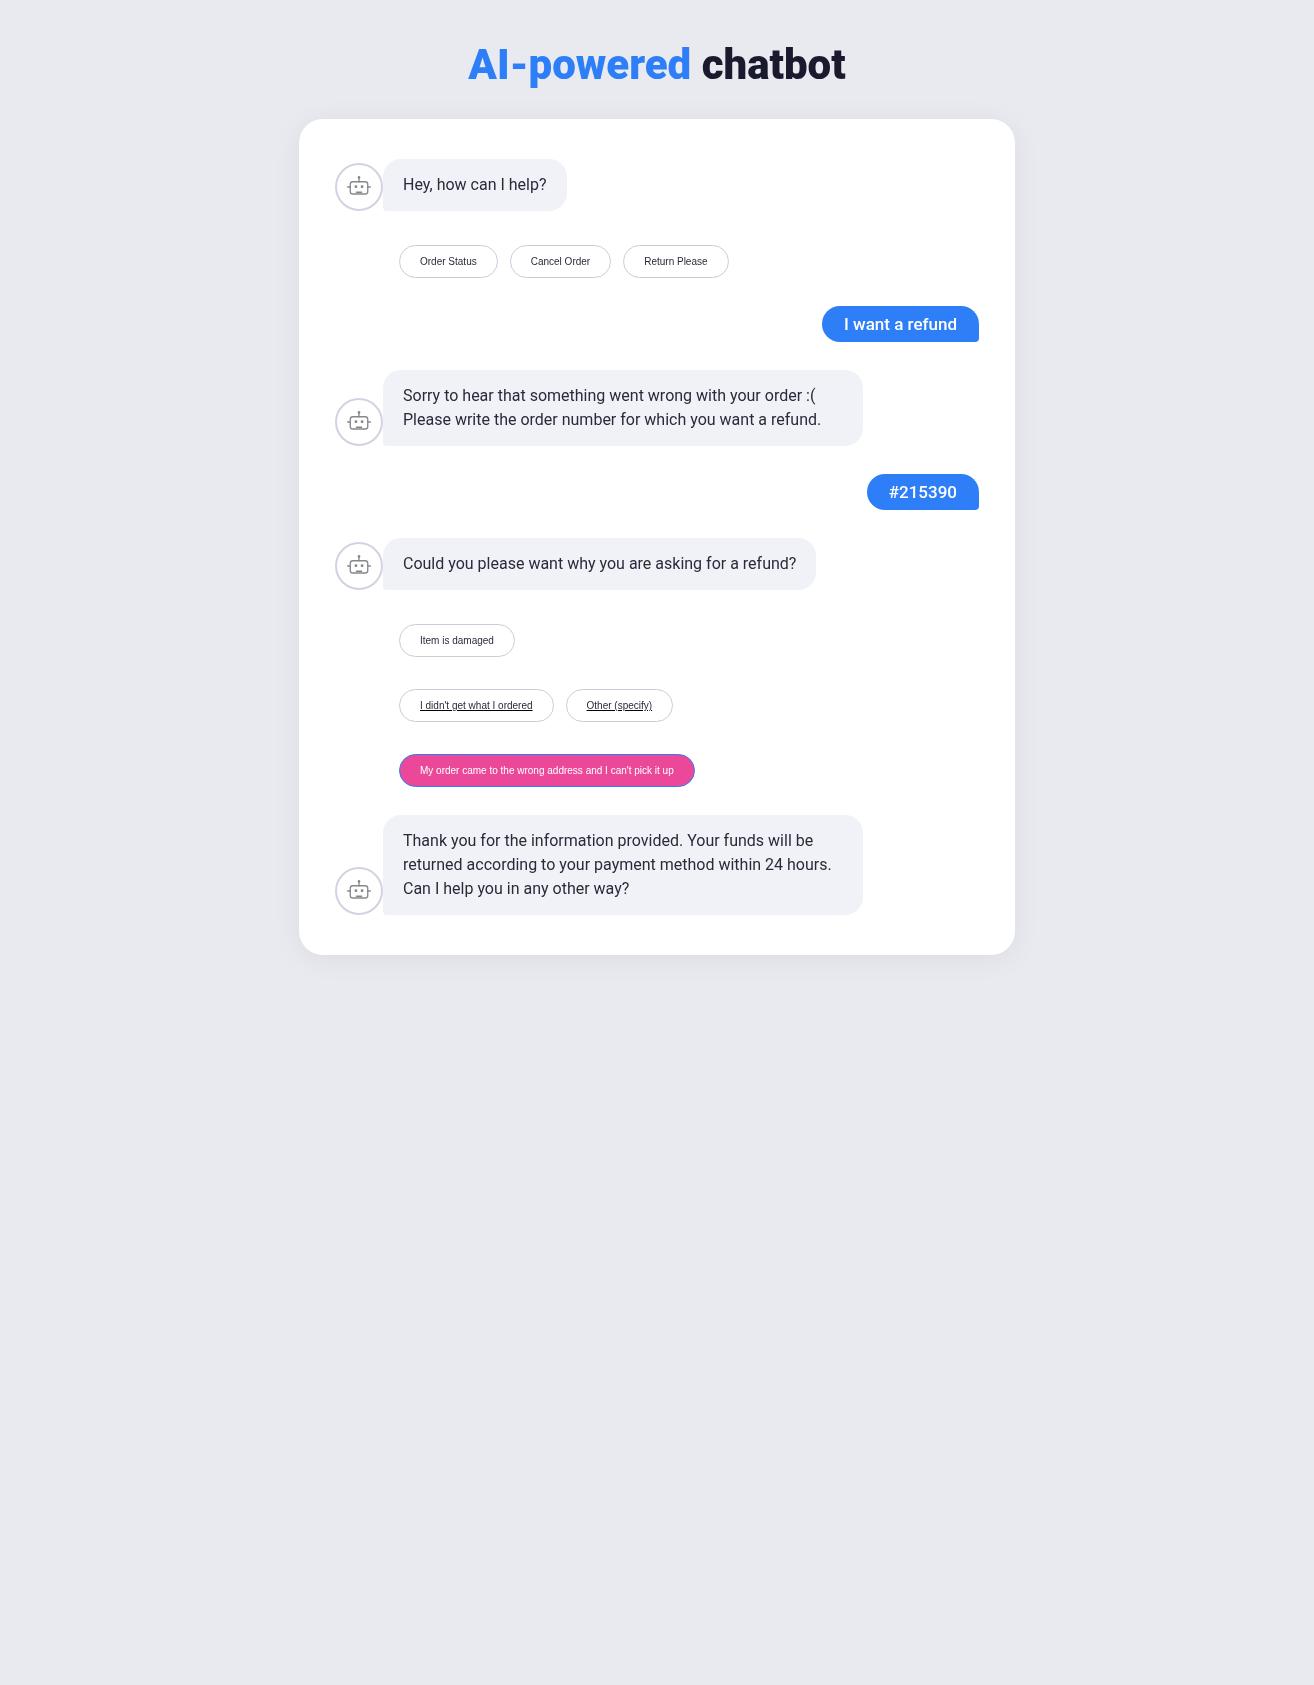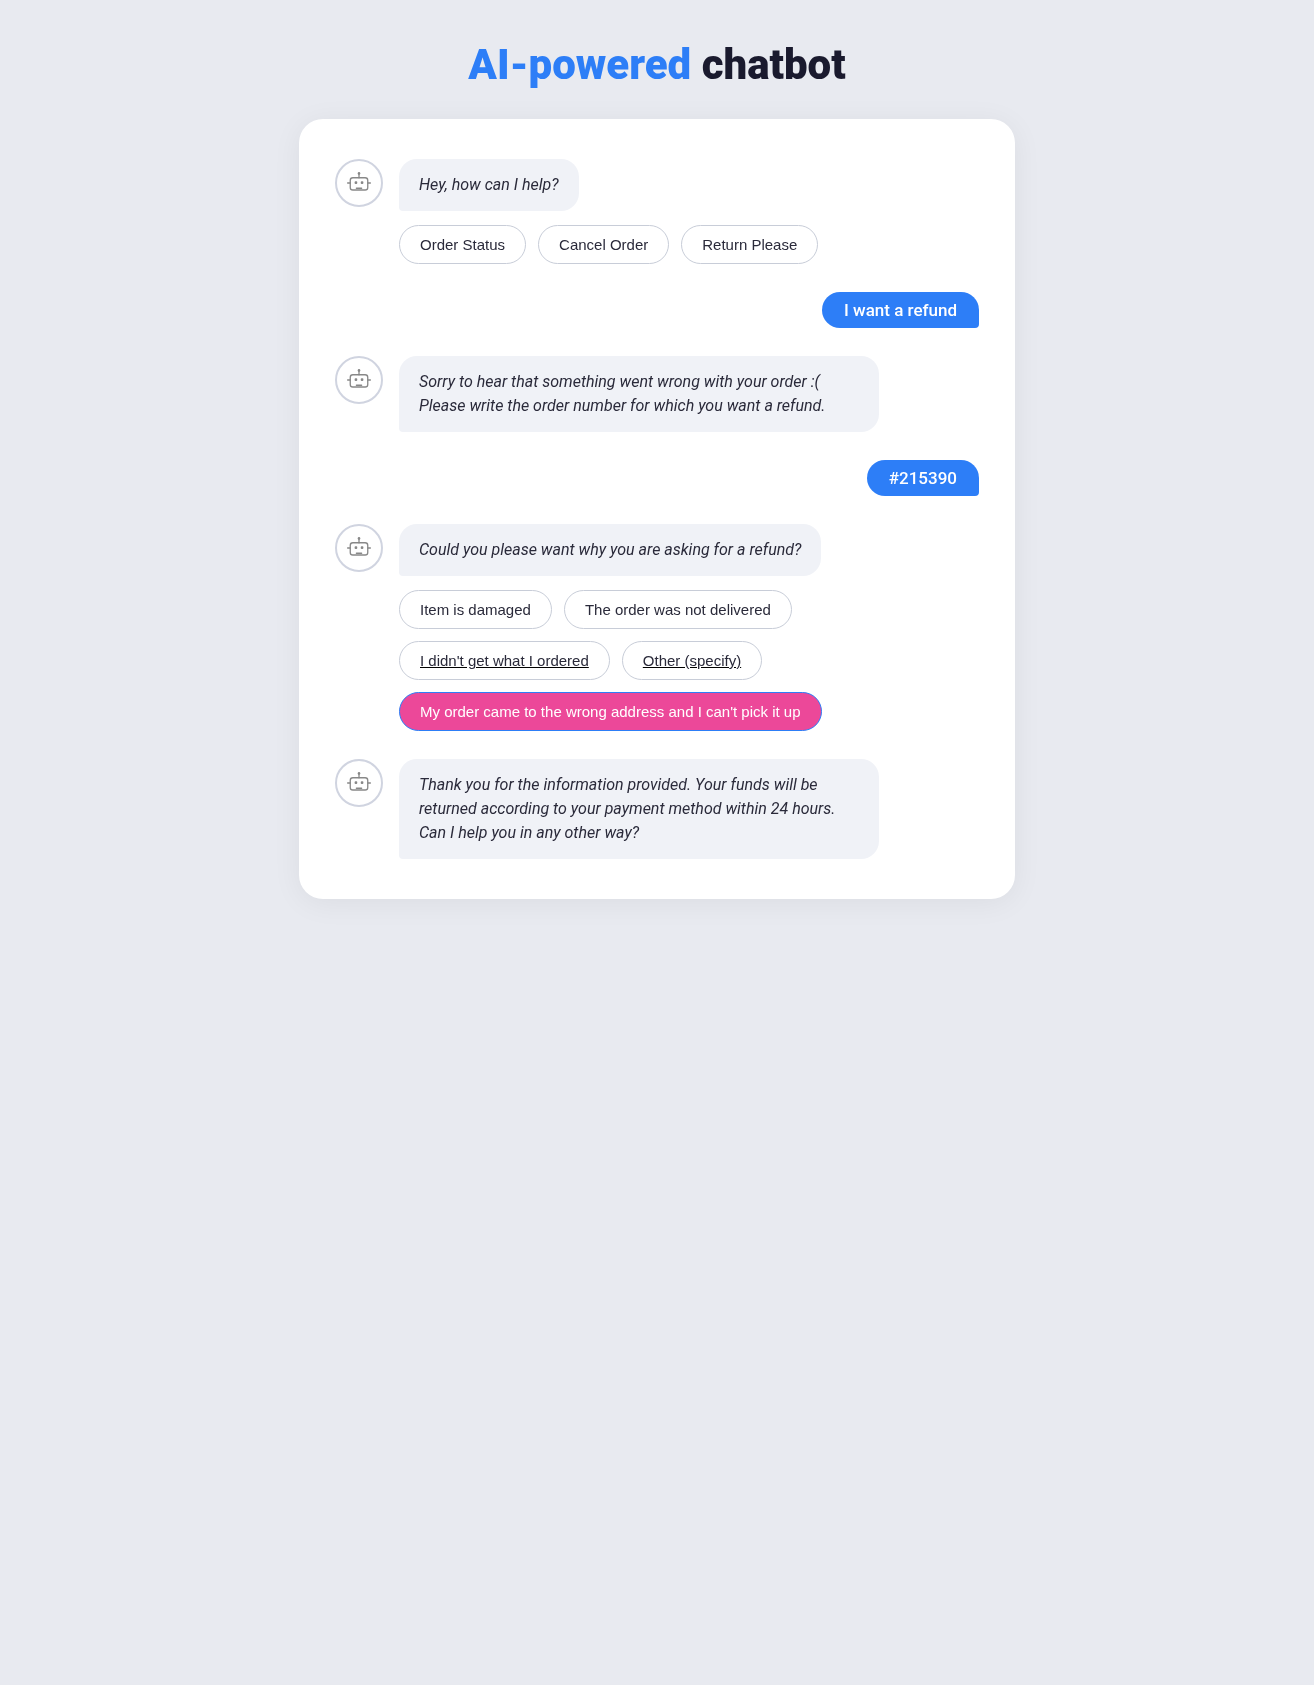--- a/index.html
+++ b/index.html
@@ -40,23 +40,22 @@
       width: 100%;
       display: flex;
       flex-direction: column;
       gap: 28px;
       box-shadow: 0 4px 30px rgba(0,0,0,0.06);
     }
 
     
     .bot-row {
       display: flex;
-      align-items: flex-start;
-      gap: 16px;
-      font-style: italic;
+      align-items: flex-end;
+      gap: 0;
     }
 
     .bot-avatar {
       width: 48px;
       height: 48px;
       border-radius: 50%;
       border: 2px solid #d0d4e0;
       display: flex;
       align-items: center;
       justify-content: center;
@@ -100,25 +99,26 @@
       display: flex;
       flex-wrap: wrap;
       gap: 12px;
       padding-left: 64px;
     }
 
     .chip {
       border: 1.5px solid #c8cdd8;
       border-radius: 50px;
       padding: 10px 20px;
-      font-size: 15px;
+      font-size: 10px;
       color: #2a2a3a;
       background: #fff;
       cursor: pointer;
       white-space: nowrap;
+      margin-top: 20px;
     }
 
     
     .chip-selected {
       background: #ec4899;
       border-color: #2d7ef7;
       color: #fff;
     }
   </style>
 </head>
@@ -199,21 +199,20 @@
             <line x1="6" y1="16" x2="3" y2="16" stroke="#888" stroke-width="1.5" stroke-linecap="round"></line>
             <line x1="26" y1="16" x2="29" y2="16" stroke="#888" stroke-width="1.5" stroke-linecap="round"></line>
           </svg>
         </div>
         <div class="bot-bubble">
           <span>Could you please want why you are asking for a refund?</span>
         </div>
       </div>
       <div class="chips-row" style="margin-top:14px;">
         <button class="chip">Item is damaged</button>
-        <button class="chip">The order was not delivered</button>
       </div>
       <div class="chips-row" style="margin-top:12px;text-decoration:underline;">
         <button class="chip">I didn't get what I ordered</button>
         <button class="chip">Other (specify)</button>
       </div>
       <div class="chips-row" style="margin-top:12px;">
         <button class="chip chip-selected">My order came to the wrong address and I can't pick it up</button>
       </div>
     </div>
 

